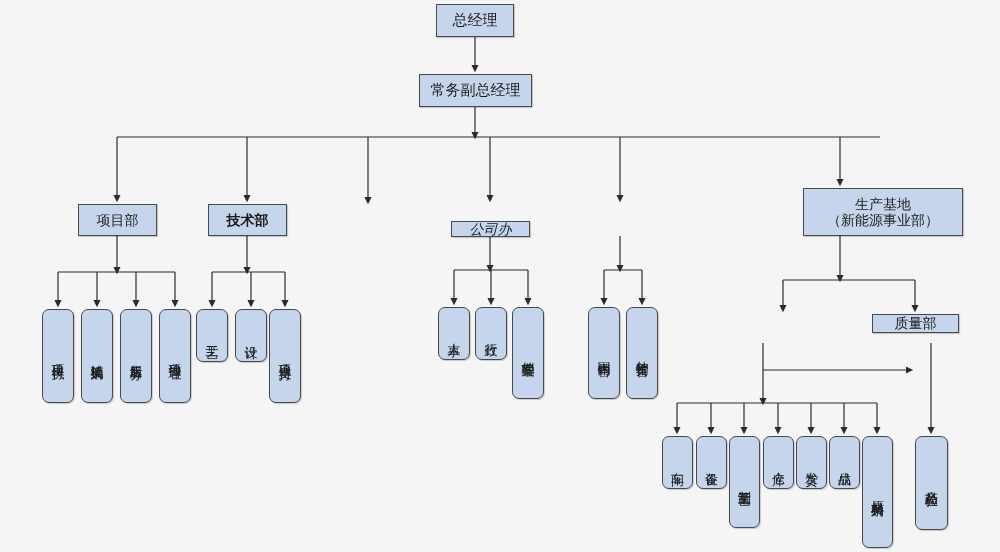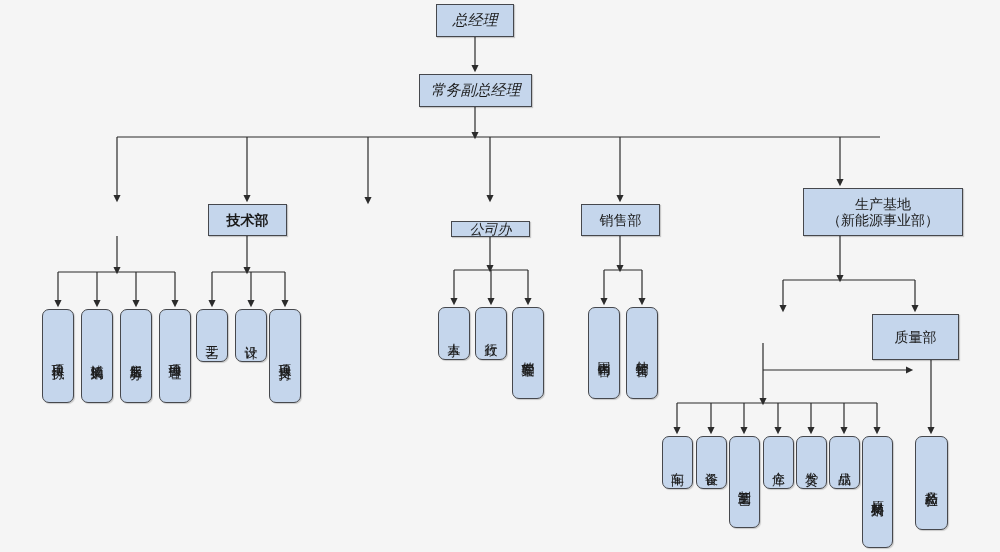--- a/index.html
+++ b/index.html
@@ -20,21 +20,21 @@
     border:1px solid #46484d;
     color:#1b1b1b;
     display:flex;
     align-items:center;
     justify-content:center;
     text-align:center;
     line-height:1.15;
     box-shadow:1px 1px 1px rgba(0,0,0,0.18);
   }
   .node.rect{border-radius:0;font-size:14px;}
-  .node.top{font-size:15px;font-style:italic;}
+  .node.top{font-size:15px;}
   .node.leaf{
     border-radius:7px;
     font-size:13px;
     writing-mode:vertical-rl;
     text-orientation:upright;
     letter-spacing:1px;
     padding:4px 0;
     line-height:1.0;
   }
   .node .lbl{display:block;}
@@ -110,39 +110,39 @@
   </svg>
 
   <div class="node rect top" style="left: 436px; top: 4px; width: 78px; height: 33px;">
       <span class="lbl">总经理</span>
     </div>
 
   <div class="node rect top" style="left: 419px; top: 74px; width: 113px; height: 33px;">
       <span class="lbl">常务副总经理</span>
     </div>
 
+  <div class="node rect" style="left: 78px; top: 204px; width: 79px; height: 32px;">
+      <span class="lbl">项目部</span>
+    </div>
 
   <div class="node rect" style="left: 208px; top: 204px; width: 79px; height: 32px; font-weight: bold;">
       <span class="lbl">技术部</span>
     </div>
 
 
   <div class="node rect" style="left: 451px; top: 221px; width: 79px; height: 16px; font-style: italic;">
       <span class="lbl">公司办</span>
     </div>
 
-  <div class="node rect" style="left: 581px; top: 204px; width: 79px; height: 32px;">
-      <span class="lbl">销售部</span>
-    </div>
 
   <div class="node rect two-line" style="left: 760px; top: 188px; width: 160px; height: 48px; margin-left: 43px;"><span class="lbl">生产基地
 （新能源事业部）</span></div>
 
 
-  <div class="node rect" style="left: 872px; top: 314px; width: 87px; height: 46px;">
+  <div class="node rect" style="left: 872px; top: 314px; width: 87px; height: 19px;">
       <span class="lbl">质量部</span>
     </div>
 
   <div></div>
   <div></div>
   <div></div>
   <div></div>
   <div></div>
   <div></div>
 

